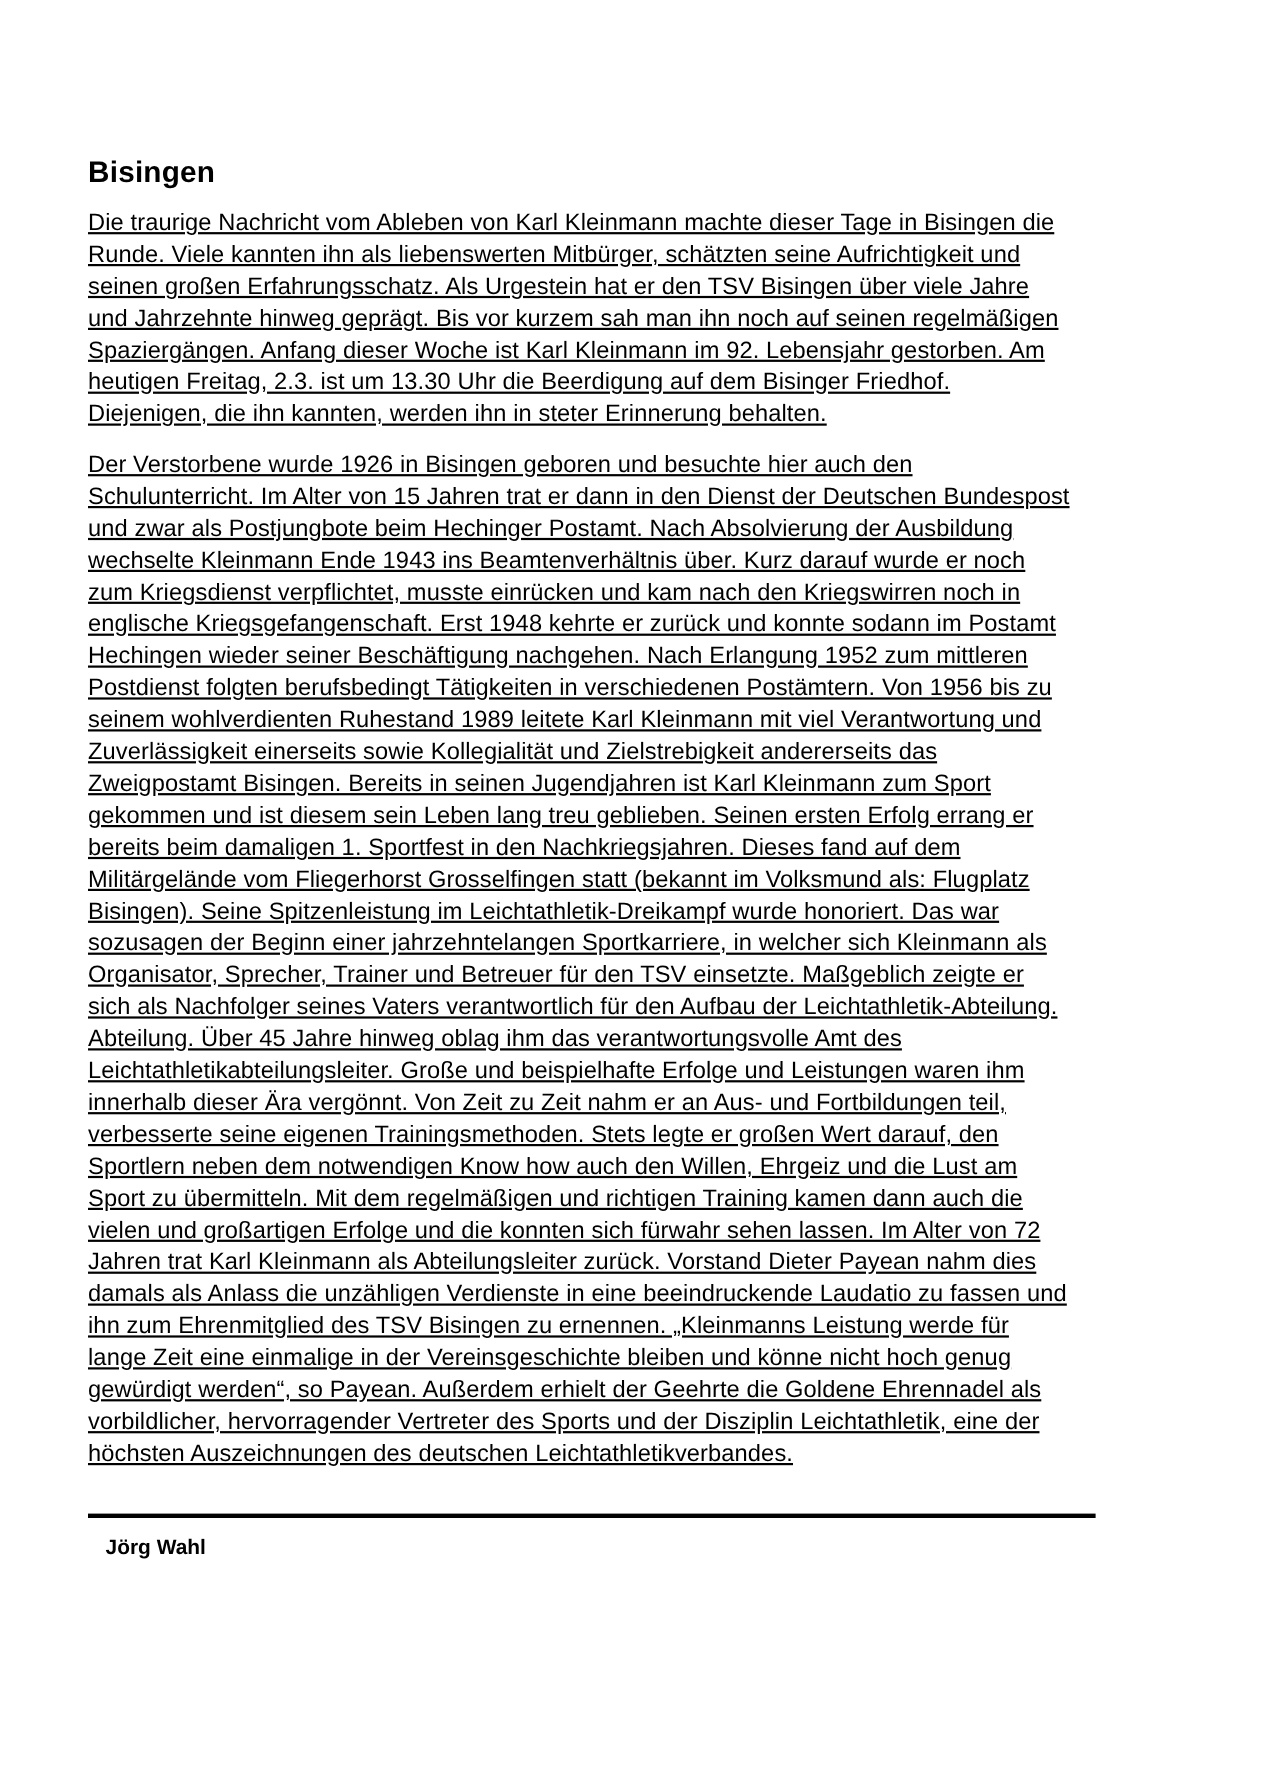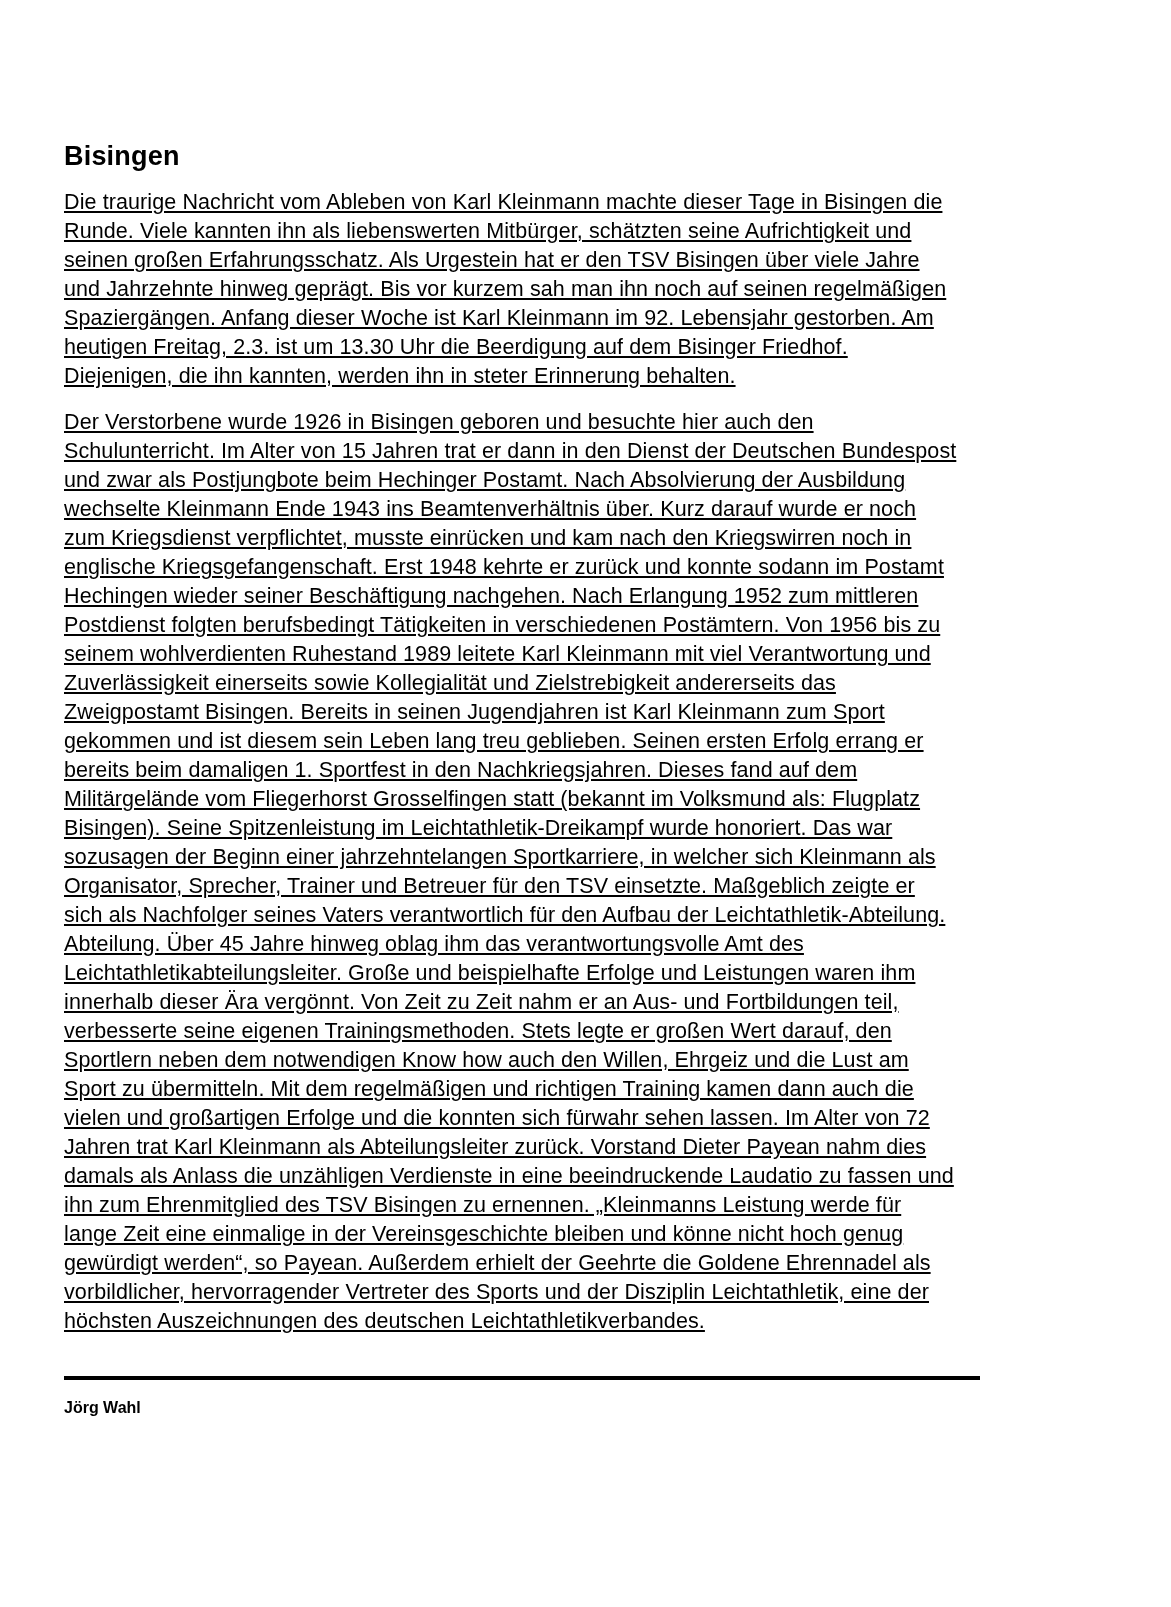--- a/index.html
+++ b/index.html
@@ -11,21 +11,21 @@
     height: 1607px;
     background: #ffffff;
     color: #000000;
     font-family: "Liberation Sans", sans-serif;
     overflow: hidden;
   }
   .page {
     box-sizing: border-box;
     width: 1171px;
     height: 1607px;
-    padding: 141px 100px 0 64px;
+    padding: 141px 100px 0 80px;
   }
   .title {
     font-size: 27px;
     font-weight: bold;
     line-height: 31px;
     margin: 0 0 16px 0;
     letter-spacing: 0.2px;
   }
   .para {
     font-size: 21.5px;
@@ -36,24 +36,25 @@
     letter-spacing: 0.1px;
     text-decoration: underline;
   }
   .rule {
     border: none;
     border-top: 4px solid #000000;
     width: 916px;
     margin: 40px 0 0 0;
   }
   .signature {
-    font-size: 16px;
+    font-size: 19px;
     font-weight: bold;
     line-height: 27px;
     margin-top: 14px;
+    margin-left: 16px;
   }
 </style>
 </head>
 <body>
 
 <div class="page">
   <h1 class="title">Bisingen</h1>
 
   <p class="para">Die traurige Nachricht vom Ableben von Karl Kleinmann machte dieser Tage in Bisingen die
 Runde. Viele kannten ihn als liebenswerten Mitbürger, schätzten seine Aufrichtigkeit und

